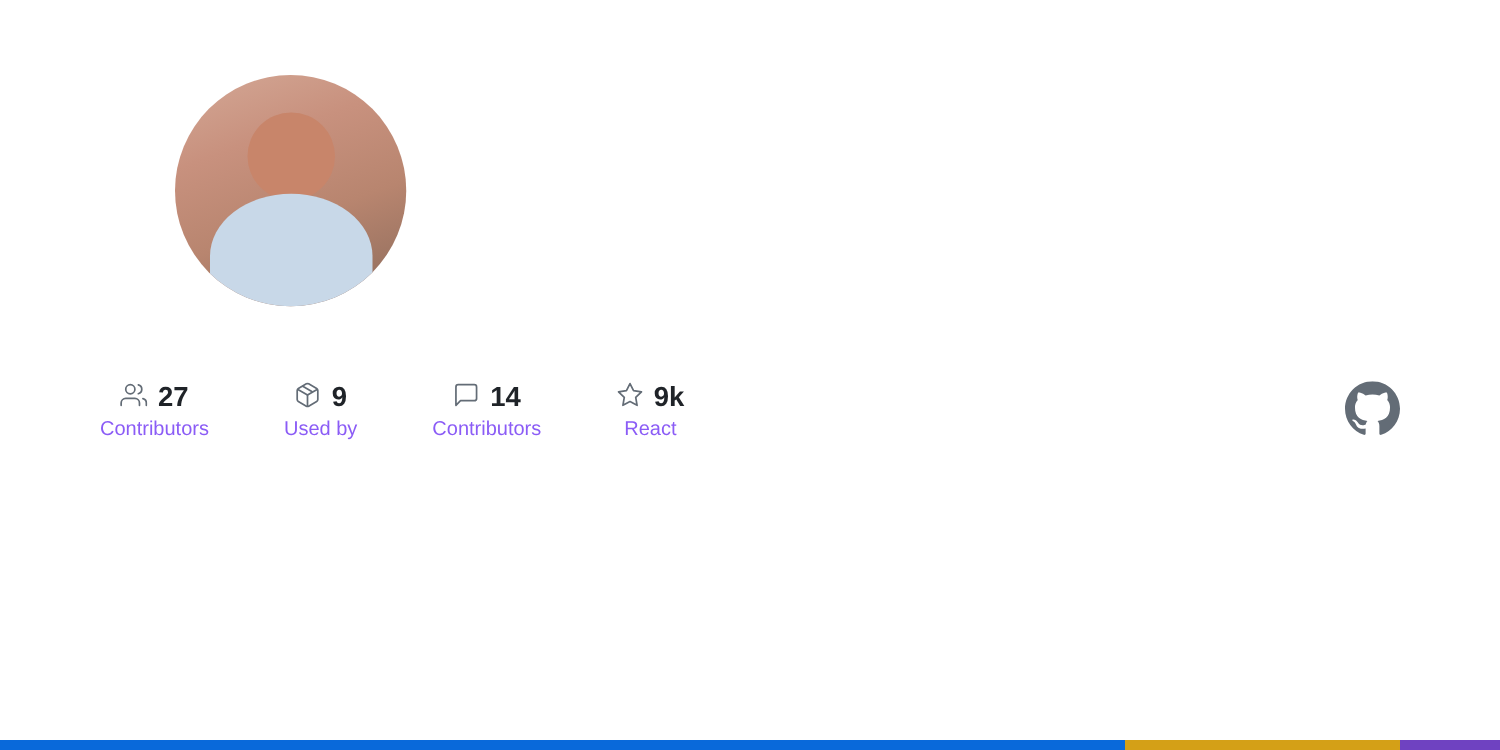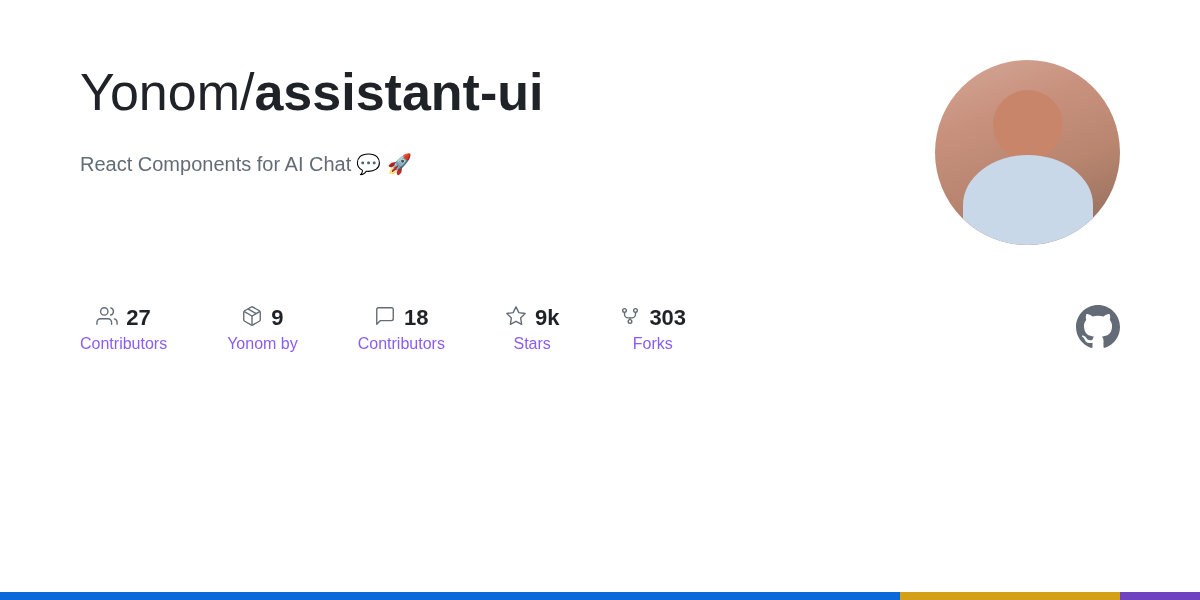--- a/index.html
+++ b/index.html
@@ -173,26 +173,20 @@
       fill: none;
       stroke: #636c76;
       stroke-width: 1.5;
     }
   </style>
 </head>
 <body>
 
 <div class="main-container">
   <div class="top-section">
-    <div class="title-section">
-      <h1 class="repo-title">
-        <span>Yonom/</span><strong>assistant-ui</strong>
-      </h1>
-      <p class="repo-description">React Components for AI Chat 💬 🚀</p>
-    </div>
     <div class="avatar-section">
       <div class="avatar-placeholder"></div>
     </div>
   </div>
 
   <div class="stats-section">
 
     <div class="stat-item">
       <div class="stat-top">
         <span class="stat-icon">
@@ -213,62 +207,47 @@
         <span class="stat-icon">
           <svg class="icon-svg" viewBox="0 0 24 24">
             <line x1="16.5" y1="9.4" x2="7.5" y2="4.21" stroke="#636c76" stroke-width="1.5"></line>
             <path stroke="#636c76" stroke-width="1.5" stroke-linecap="round" stroke-linejoin="round" d="M21 16V8a2 2 0 0 0-1-1.73l-7-4a2 2 0 0 0-2 0l-7 4A2 2 0 0 0 3 8v8a2 2 0 0 0 1 1.73l7 4a2 2 0 0 0 2 0l7-4A2 2 0 0 0 21 16z"></path>
             <polyline points="3.27 6.96 12 12.01 20.73 6.96" stroke="#636c76" stroke-width="1.5"></polyline>
             <line x1="12" y1="22.08" x2="12" y2="12" stroke="#636c76" stroke-width="1.5"></line>
           </svg>
         </span>
         <span class="stat-value">9</span>
       </div>
-      <span class="stat-label">Yonom by</span>
+      <span class="stat-label">Used by</span>
     </div>
 
     <div class="stat-item">
       <div class="stat-top">
         <span class="stat-icon">
           <svg class="icon-svg" viewBox="0 0 24 24">
             <path stroke="#636c76" stroke-width="1.5" stroke-linecap="round" stroke-linejoin="round" d="M21 15a2 2 0 0 1-2 2H7l-4 4V5a2 2 0 0 1 2-2h14a2 2 0 0 1 2 2z"></path>
           </svg>
         </span>
-        <span class="stat-value">18</span>
+        <span class="stat-value">14</span>
       </div>
       <span class="stat-label">Contributors</span>
     </div>
 
     <div class="stat-item">
       <div class="stat-top">
         <span class="stat-icon">
           <svg class="icon-svg" viewBox="0 0 24 24">
             <polygon points="12 2 15.09 8.26 22 9.27 17 14.14 18.18 21.02 12 17.77 5.82 21.02 7 14.14 2 9.27 8.91 8.26 12 2" stroke="#636c76" stroke-width="1.5" stroke-linecap="round" stroke-linejoin="round"></polygon>
           </svg>
         </span>
         <span class="stat-value">9k</span>
       </div>
-      <span class="stat-label">Stars</span>
-    </div>
-
-    <div class="stat-item">
-      <div class="stat-top">
-        <span class="stat-icon">
-          <svg class="icon-svg" viewBox="0 0 24 24">
-            <circle cx="6" cy="6" r="2" stroke="#636c76" stroke-width="1.5"></circle>
-            <circle cx="18" cy="6" r="2" stroke="#636c76" stroke-width="1.5"></circle>
-            <circle cx="12" cy="18" r="2" stroke="#636c76" stroke-width="1.5"></circle>
-            <path stroke="#636c76" stroke-width="1.5" stroke-linecap="round" d="M6 8v2a4 4 0 0 0 4 4h4a4 4 0 0 0 4-4V8"></path>
-            <line x1="12" y1="14" x2="12" y2="16" stroke="#636c76" stroke-width="1.5"></line>
-          </svg>
-        </span>
-        <span class="stat-value">303</span>
-      </div>
-      <span class="stat-label">Forks</span>
-    </div>
+      <span class="stat-label">React</span>
+    </div>
+
 
     <div class="github-icon-container">
       <svg class="github-icon-svg" viewBox="0 0 24 24">
         <path fill="#636c76" d="M12 0C5.374 0 0 5.373 0 12c0 5.302 3.438 9.8 8.207 11.387.599.111.793-.261.793-.577v-2.234c-3.338.726-4.033-1.416-4.033-1.416-.546-1.387-1.333-1.756-1.333-1.756-1.089-.745.083-.729.083-.729 1.205.084 1.839 1.237 1.839 1.237 1.07 1.834 2.807 1.304 3.492.997.107-.775.418-1.305.762-1.604-2.665-.305-5.467-1.334-5.467-5.931 0-1.311.469-2.381 1.236-3.221-.124-.303-.535-1.524.117-3.176 0 0 1.008-.322 3.301 1.23A11.509 11.509 0 0 1 12 5.803c1.02.005 2.047.138 3.006.404 2.291-1.552 3.297-1.23 3.297-1.23.653 1.653.242 2.874.118 3.176.77.84 1.235 1.911 1.235 3.221 0 4.609-2.807 5.624-5.479 5.921.43.372.823 1.102.823 2.222v3.293c0 .319.192.694.801.576C20.566 21.797 24 17.3 24 12c0-6.627-5.373-12-12-12z"></path>
       </svg>
     </div>
 
   </div>
 </div>
 

